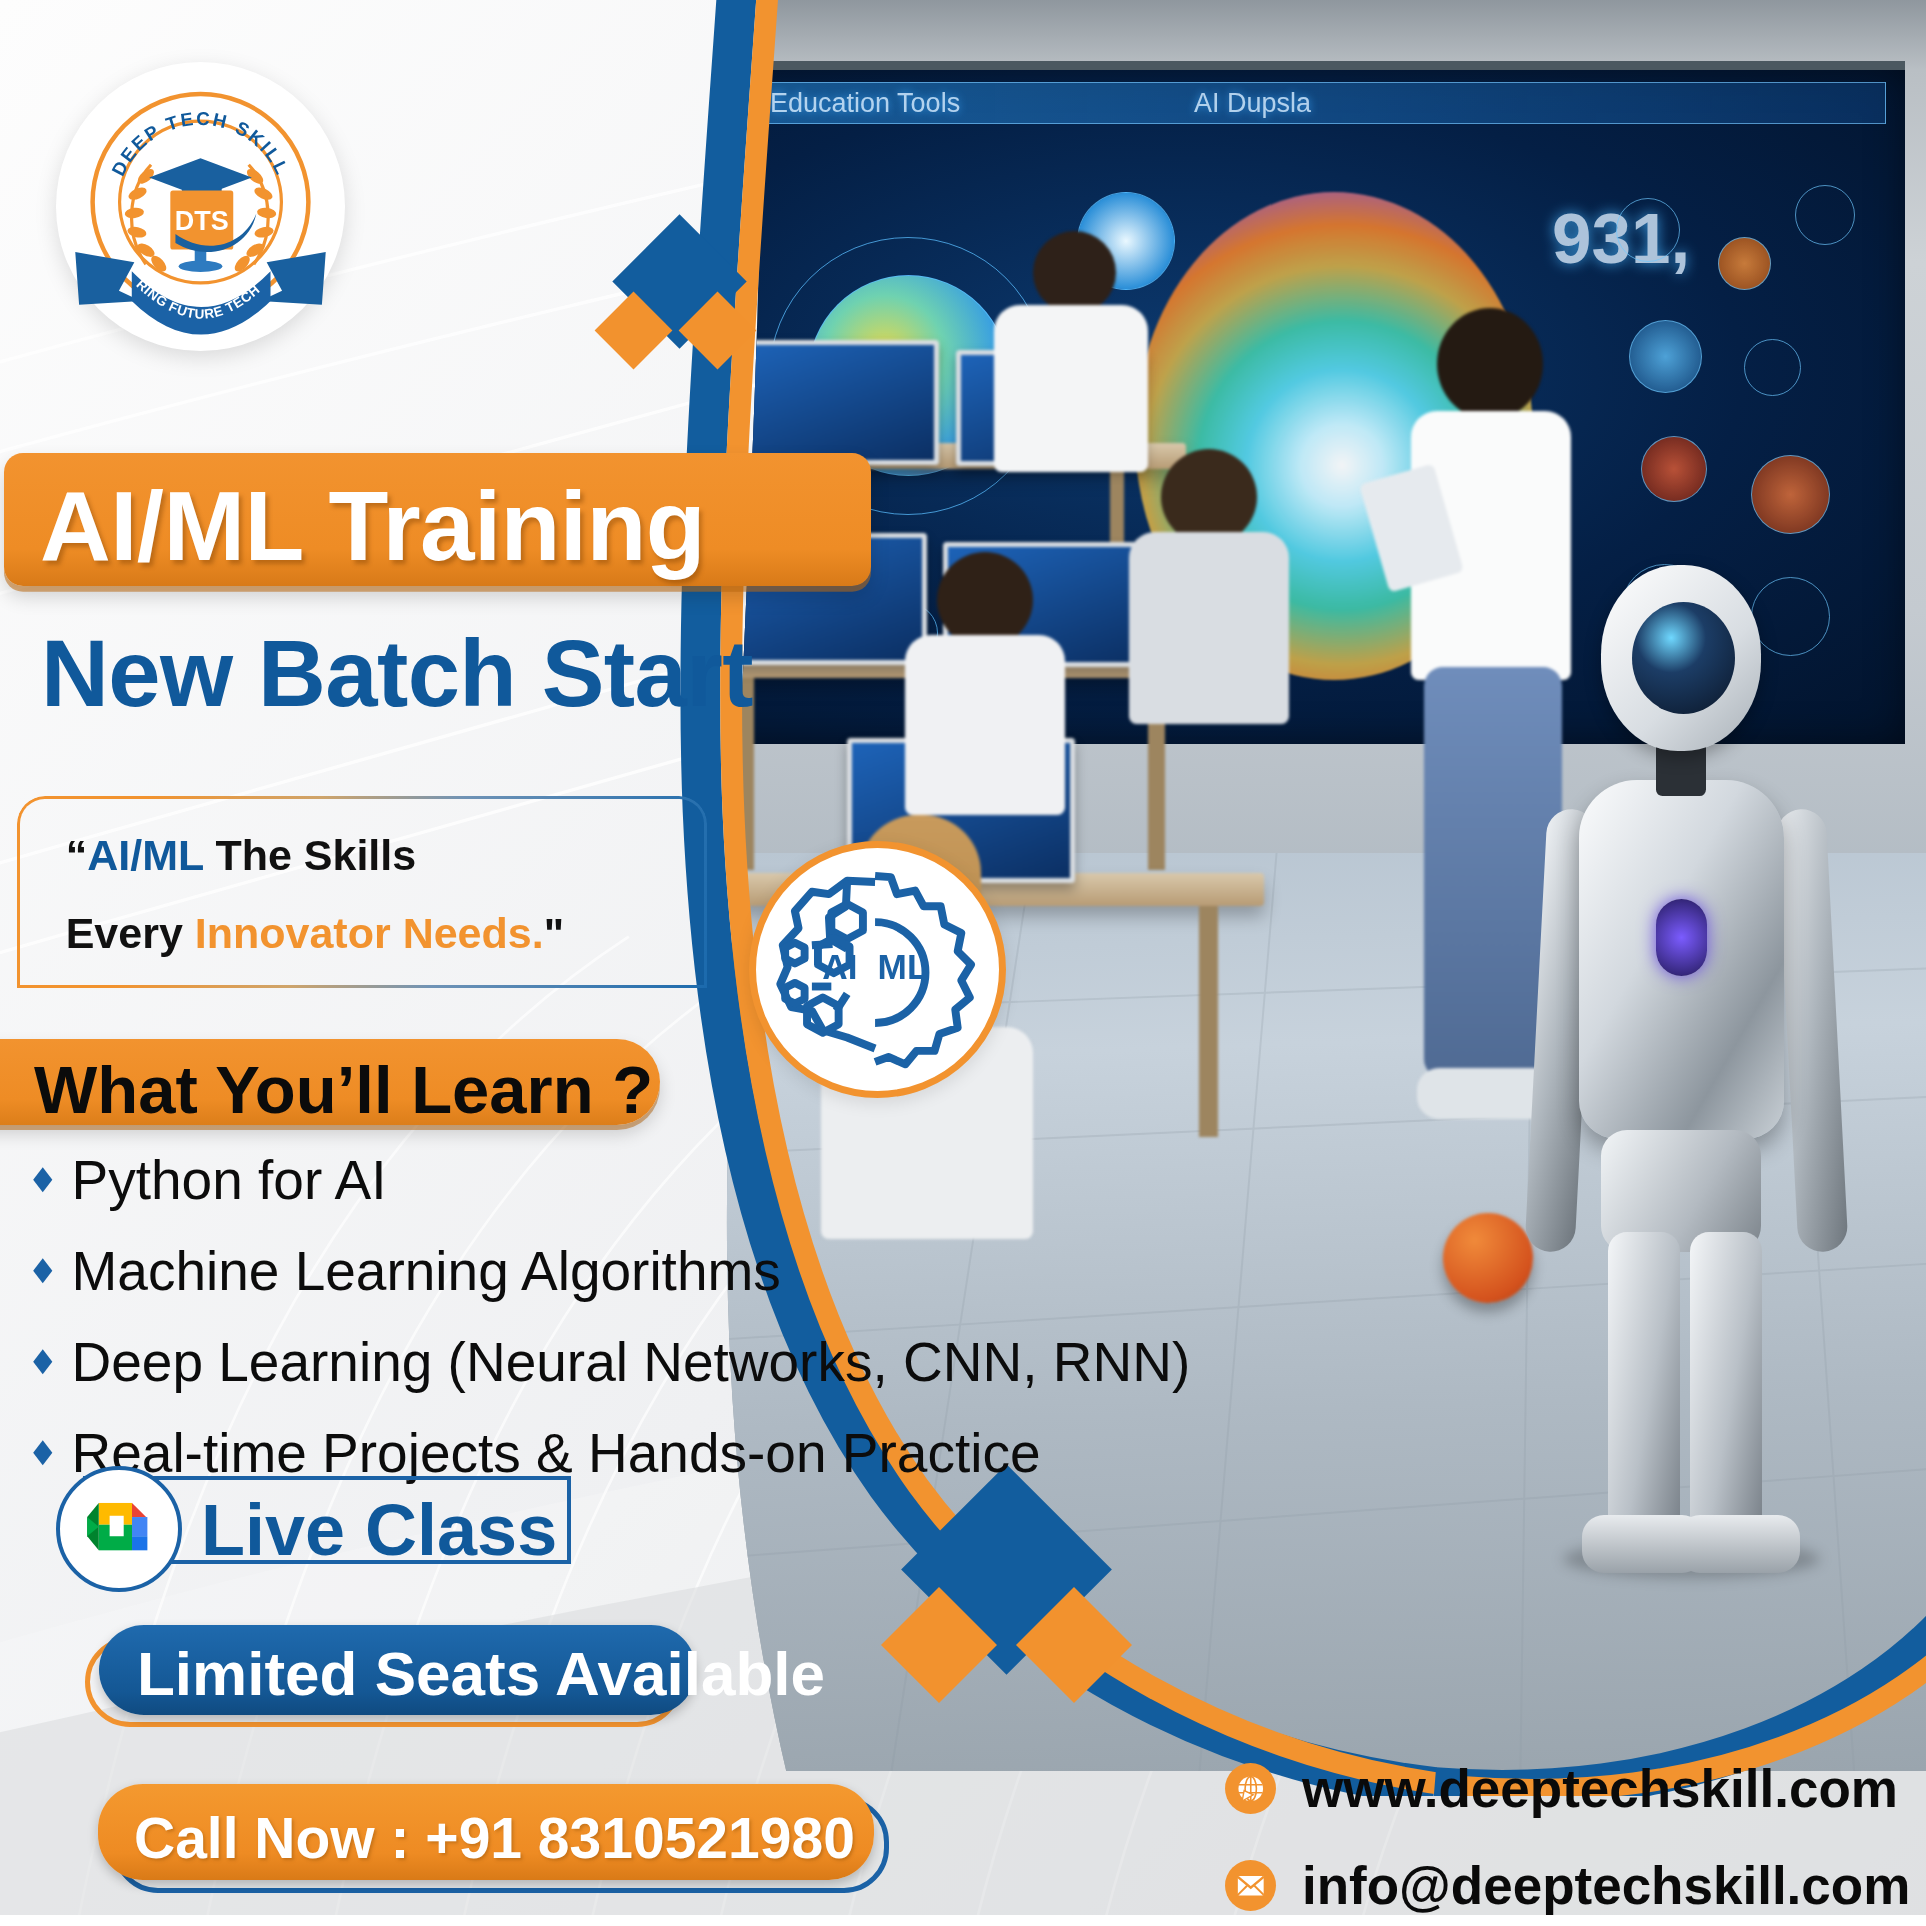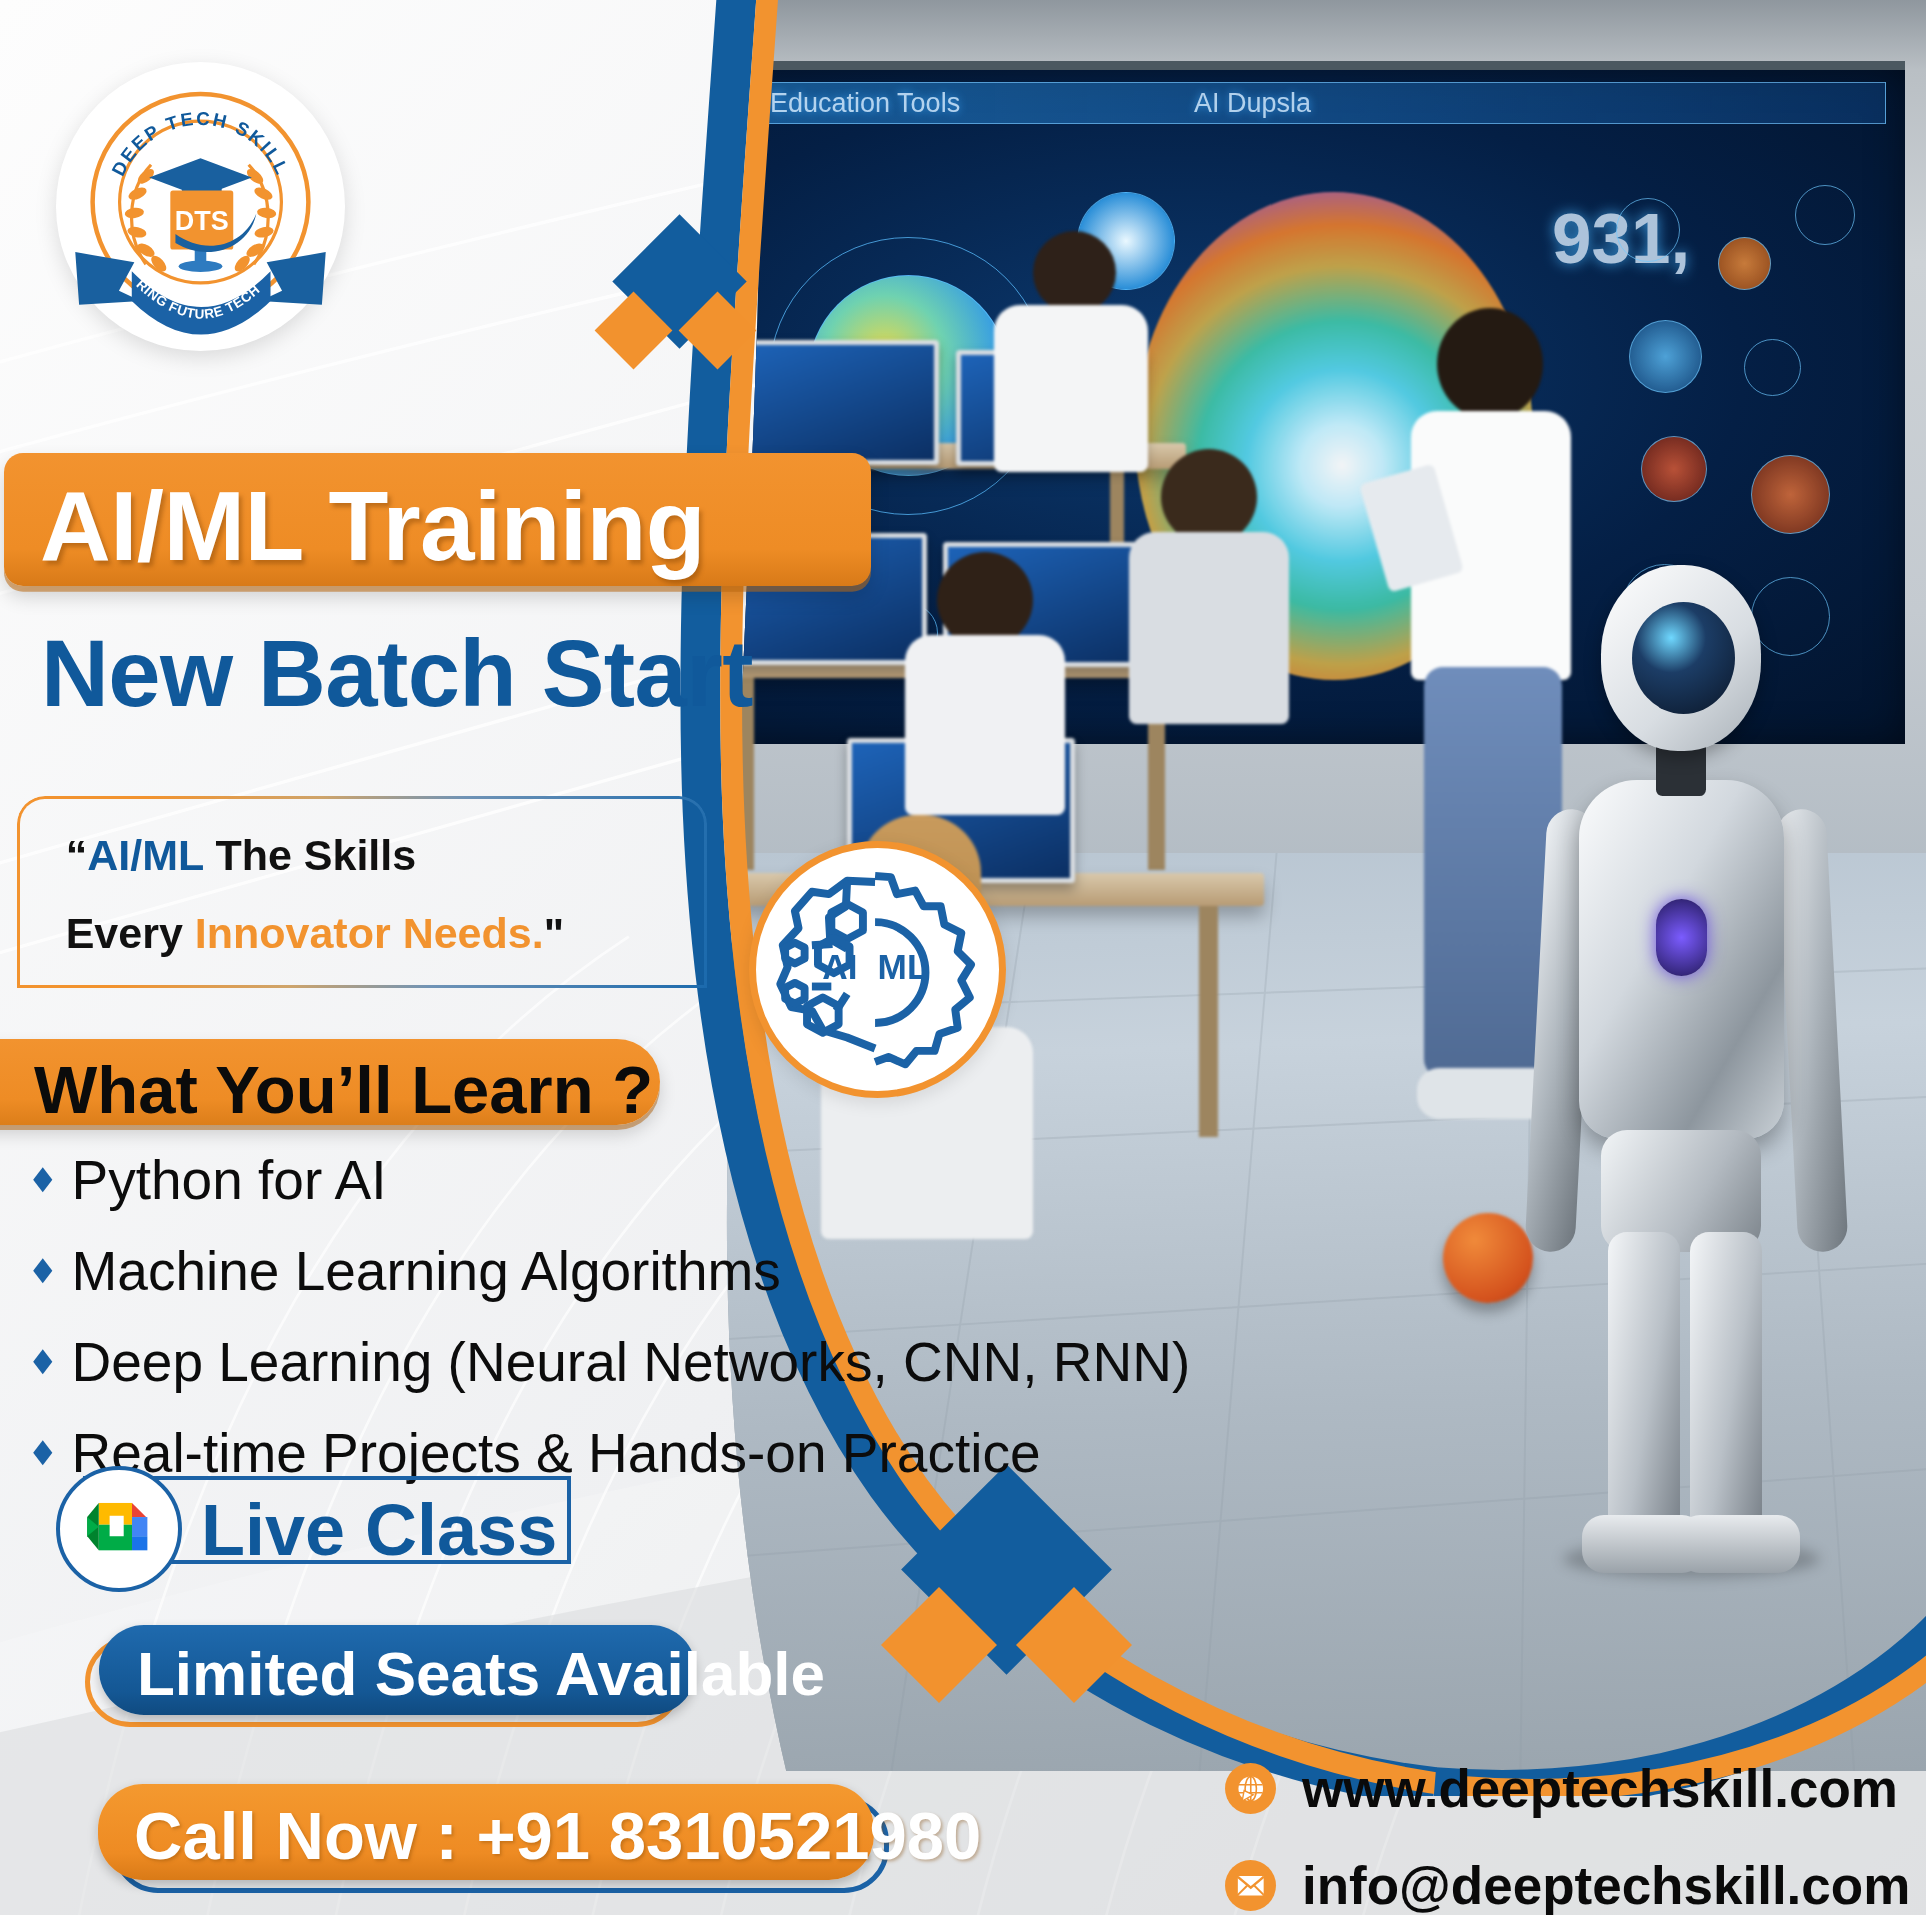--- a/index.html
+++ b/index.html
@@ -156,21 +156,21 @@
       background:linear-gradient(180deg,#1F6AAE 0%,#145794 75%,#0F4A80 100%);
       box-shadow:0 4.5px 10.3px rgba(0,0,0,.22);}
   #seats .t{position:absolute;left:38px;top:13px;font-size:62px;font-weight:bold;color:#fff;white-space:nowrap;}
 
   
   #call-shadow{position:absolute;left:113px;top:1797px;width:776px;height:96px;border-radius:45px;
       border:5.8px solid #1B62A6;box-sizing:border-box;background:transparent;}
   #call{position:absolute;left:98px;top:1784px;width:776px;height:96px;border-radius:45px;
       background:linear-gradient(180deg,#F4992F 0%,#EE8B23 72%,#D97A17 100%);
       box-shadow:0 4.5px 10.3px rgba(0,0,0,.22);}
-  #call .t{position:absolute;left:36px;top:13px;font-size:67px;font-weight:bold;color:#fff;white-space:nowrap;
+  #call .t{position:absolute;left:36px;top:21px;font-size:57px;font-weight:bold;color:#fff;white-space:nowrap;
       text-shadow:1.9px 1.9px 3.2px rgba(130,70,0,.35);}
 
   
   #contact{position:absolute;left:1225px;top:1758px;width:674px;}
   .crow{display:flex;align-items:center;margin-bottom:36px;}
   .crow .ic{width:51px;height:51px;border-radius:50%;background:#F2932F;flex:none;
       display:flex;align-items:center;justify-content:center;margin-right:26px;}
   .crow .ic svg{width:29.5px;height:29.5px;}
   .crow .tx{font-size:53px;font-weight:bold;color:#0a0a0a;white-space:nowrap;}
 

